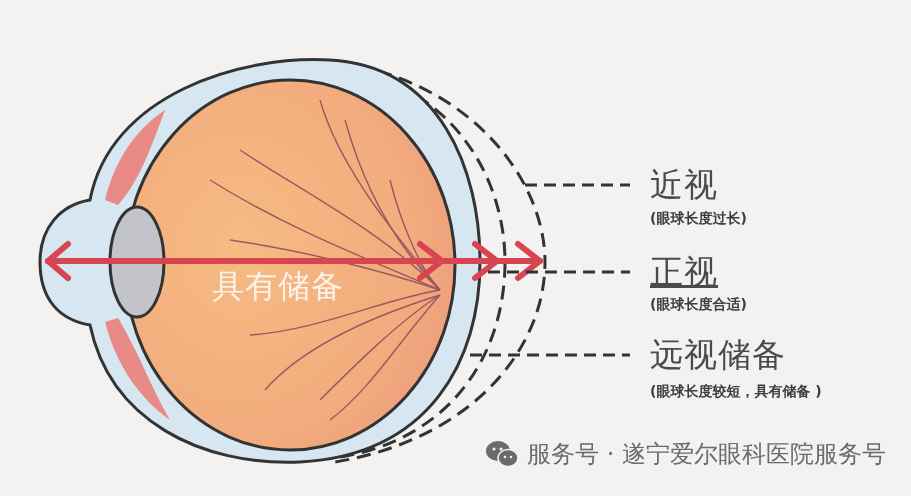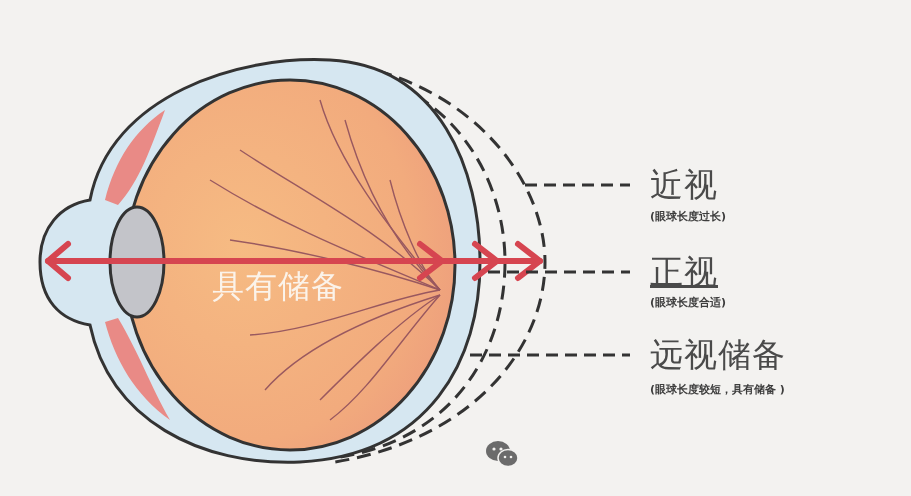--- a/index.html
+++ b/index.html
@@ -8,21 +8,21 @@
     background: #f3f2f0;
     font-family: "DejaVu Sans", "Liberation Sans", sans-serif;
     position: relative;
   }
   .canvas { position: absolute; left: 0; top: 0; width: 911px; height: 496px; }
   .label-main {
     position: absolute; color: #4a4a4a; font-size: 33px; letter-spacing: 1px;
     line-height: 1;
   }
   .label-sub {
-    position: absolute; color: #3d3d3d; font-size: 11px; font-weight: bold;
+    position: absolute; color: #3d3d3d; font-size: 14px; font-weight: bold;
     line-height: 1;
   }
   .axis-text {
     position: absolute; left: 212px; top: 270px; color: #fbf3ea;
     font-size: 32px; letter-spacing: 1px; line-height: 1;
   }
   .footer {
     position: absolute; left: 485px; top: 440px; display: flex; align-items: center;
     color: #6b6b6b; font-size: 24px; line-height: 1;
   }
@@ -97,13 +97,14 @@
 
 <div class="footer">
   <svg class="wechat" viewBox="0 0 34 28">
     <ellipse cx="13" cy="11" rx="12" ry="10" fill="#6b6b6b"></ellipse>
     <ellipse cx="23" cy="18" rx="10" ry="8.5" fill="#6b6b6b" stroke="#f3f2f0" stroke-width="1.5"></ellipse>
     <circle cx="9" cy="9" r="1.6" fill="#f3f2f0"></circle>
     <circle cx="16" cy="9" r="1.6" fill="#f3f2f0"></circle>
     <circle cx="20" cy="17" r="1.3" fill="#f3f2f0"></circle>
     <circle cx="26" cy="17" r="1.3" fill="#f3f2f0"></circle>
   </svg>
+  <span>服务号 · 遂宁爱尔眼科医院服务号</span>
 </div>
 
 </body></html>

